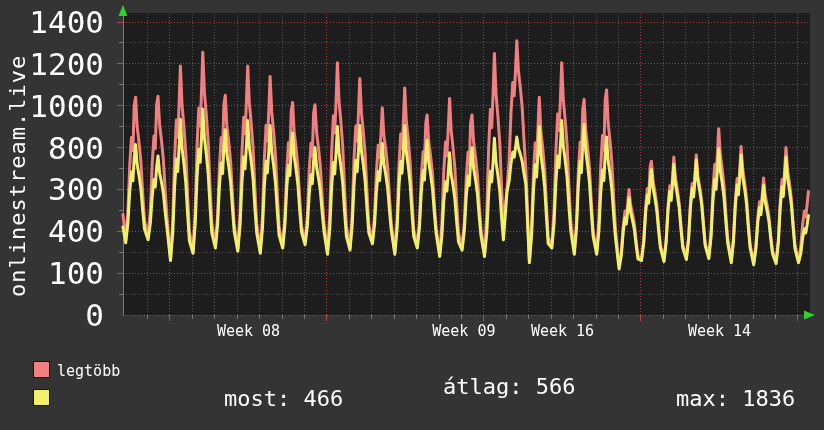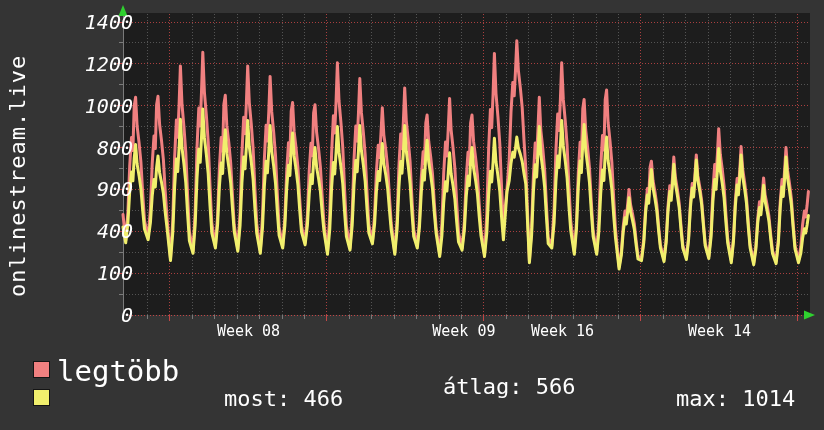--- a/index.html
+++ b/index.html
@@ -9,32 +9,32 @@
   }
   .stage *{box-sizing:border-box;}
   #chart-svg{position:absolute;left:0;top:0;}
   .vtitle{
     position:absolute;left:2px;top:48px;width:30px;height:256px;
     writing-mode:vertical-rl;transform:rotate(180deg);
     font-size:22px;letter-spacing:1px;white-space:nowrap;
     display:flex;align-items:center;justify-content:center;
   }
   .ylab{
-    position:absolute;left:53px;width:80px;text-align:right;
-    font-size:20px;line-height:24px;height:24px;font-style:italic;
+    position:absolute;left:24px;width:80px;text-align:right;
+    font-size:31px;line-height:24px;height:24px;
   }
   .xlab{
     position:absolute;top:319px;width:180px;text-align:center;
     font-size:15px;line-height:24px;height:24px;
   }
   .swatch{
     position:absolute;left:33px;width:17px;height:17px;border:1px solid #141414;
   }
   .legtext{
-    position:absolute;left:57px;font-size:29px;line-height:22px;white-space:pre;
+    position:absolute;left:57px;font-size:15px;line-height:22px;white-space:pre;
   }
   .stat{
     position:absolute;font-size:22px;line-height:22px;white-space:pre;
   }
 </style>
 </head>
 <body>
 
 <div class="stage">
 
@@ -135,34 +135,34 @@
       <polyline points="123.0,214.5 125.7,240.7 127.9,212.0 129.7,166.2 131.5,137.5 132.9,150.4 134.2,105.9 135.6,97.3 137.1,126.0 139.1,143.2 140.9,161.9 142.7,193.4 144.5,220.6 148.1,237.6 150.4,209.3 152.2,164.1 154.0,135.9 155.3,148.6 156.6,104.8 158.0,96.3 159.6,124.5 161.6,141.5 163.4,159.9 165.2,190.9 167.0,217.8 170.5,258.5 172.8,220.0 174.6,158.4 176.4,119.9 177.7,137.2 179.1,104.5 180.4,65.9 182.0,104.5 184.0,127.6 185.8,152.6 187.6,195.0 189.4,231.5 193.0,251.2 195.2,211.4 197.0,147.8 198.8,108.0 200.2,125.9 201.5,92.1 202.8,52.3 204.4,92.1 206.4,116.0 208.2,141.8 210.0,185.6 211.8,223.3 215.4,245.9 217.6,215.8 219.4,167.6 221.2,137.4 222.6,151.0 223.9,104.3 225.3,95.3 226.8,125.4 228.9,143.5 230.7,163.1 232.5,196.2 234.2,224.8 237.8,249.1 240.1,212.4 241.9,153.8 243.7,117.2 245.0,133.7 246.4,102.6 247.7,65.9 249.3,102.6 251.3,124.5 253.1,148.4 254.9,188.6 256.7,223.4 260.3,251.2 262.5,216.2 264.3,160.3 266.1,125.3 267.4,141.1 268.8,111.4 270.1,76.4 271.7,111.4 273.7,132.3 275.5,155.1 277.3,193.5 279.1,226.7 282.7,245.9 284.9,217.3 286.7,171.4 288.5,142.7 289.9,155.6 291.2,111.2 292.6,102.6 294.1,131.2 296.1,148.5 297.9,167.1 299.7,198.6 301.5,225.9 305.1,242.8 307.4,215.2 309.2,171.0 311.0,143.3 312.3,155.8 313.6,113.0 315.0,104.7 316.6,132.3 318.6,148.9 320.4,166.8 322.2,197.2 324.0,223.5 327.5,252.2 329.8,214.3 331.6,153.7 333.4,115.8 334.7,132.9 336.1,100.7 337.4,62.8 339.0,100.7 341.0,123.4 342.8,148.0 344.6,189.7 346.4,225.7 350.0,248.0 352.2,214.1 354.0,159.9 355.8,126.0 357.2,141.2 358.5,112.4 359.8,78.5 361.4,112.4 363.4,132.8 365.2,154.8 367.0,192.1 368.8,224.3 372.4,241.8 374.6,215.0 376.4,172.1 378.2,145.3 379.6,157.4 380.9,134.6 382.3,107.8 383.8,134.6 385.9,150.7 387.7,168.1 389.5,197.5 391.2,223.0 394.8,252.2 397.1,219.4 398.9,166.8 400.7,133.9 402.0,148.7 403.4,120.8 404.7,87.9 406.3,120.8 408.3,140.5 410.1,161.9 411.9,198.0 413.7,229.2 417.3,245.9 419.5,219.8 421.3,177.9 423.1,151.8 424.4,163.5 425.8,123.0 427.1,115.1 428.7,141.3 430.7,157.0 432.5,174.0 434.3,202.8 436.1,227.6 439.7,254.3 441.9,223.1 443.7,173.2 445.5,142.0 446.9,156.1 448.2,129.6 449.6,98.4 451.1,129.6 453.1,148.3 454.9,168.6 456.7,202.9 458.5,232.5 462.1,248.0 464.4,221.4 466.2,178.9 468.0,152.3 469.3,164.3 470.6,123.1 472.0,115.1 473.6,141.7 475.6,157.7 477.4,174.9 479.2,204.2 481.0,229.4 484.5,254.3 486.8,214.1 488.6,149.8 490.4,109.6 491.7,127.7 493.1,93.6 494.4,53.4 496.0,93.6 498.0,117.7 499.8,143.8 501.6,188.0 503.4,226.2 507.0,189.4 509.2,159.7 511.0,112.2 512.8,82.4 514.2,95.8 515.5,70.6 516.8,40.8 518.4,70.6 520.4,88.4 522.2,107.7 524.0,140.4 525.8,168.6 529.4,260.6 531.6,227.9 533.4,175.7 535.2,143.1 536.6,157.7 537.9,130.0 539.3,97.3 540.8,130.0 542.9,149.6 544.7,170.8 546.5,206.7 548.2,237.7 551.8,245.9 554.1,209.3 555.9,150.7 557.7,114.1 559.0,130.6 560.4,99.4 561.7,62.8 563.3,99.4 565.3,121.4 567.1,145.2 568.9,185.5 570.7,220.3 574.3,252.2 576.5,221.7 578.3,172.8 580.1,142.2 581.4,156.0 582.8,108.6 584.1,99.4 585.7,130.0 587.7,148.3 589.5,168.2 591.3,201.8 593.1,230.8 596.7,252.2 598.9,219.8 600.7,167.9 602.5,135.4 603.9,150.0 605.2,99.7 606.6,90.0 608.1,122.5 610.1,141.9 611.9,163.0 613.7,198.7 615.5,229.5 619.1,266.9 621.4,251.4 623.2,226.6 625.0,211.1 626.3,218.1 627.6,204.9 629.0,189.4 630.6,204.9 632.6,214.2 634.4,224.3 636.2,241.3 638.0,256.0 641.5,258.5 643.8,239.0 645.6,207.9 647.4,188.4 648.7,197.2 650.1,167.0 651.4,161.2 653.0,180.6 655.0,192.3 656.8,205.0 658.6,226.4 660.4,244.9 664.0,259.5 666.2,239.0 668.0,206.2 669.8,185.7 671.2,194.9 672.5,177.5 673.8,157.0 675.4,177.5 677.4,189.8 679.2,203.1 681.0,225.7 682.8,245.2 686.4,257.4 688.6,236.9 690.4,204.1 692.2,183.6 693.6,192.8 694.9,175.4 696.3,154.9 697.8,175.4 699.9,187.7 701.7,201.0 703.5,223.6 705.2,243.1 708.8,256.4 711.1,230.9 712.9,190.0 714.7,164.5 716.0,176.0 717.4,154.3 718.7,128.7 720.3,154.3 722.3,169.6 724.1,186.2 725.9,214.3 727.7,238.5 731.3,260.6 733.5,237.8 735.3,201.3 737.1,178.5 738.4,188.7 739.8,169.3 741.1,146.5 742.7,169.3 744.7,183.0 746.5,197.9 748.3,222.9 750.1,244.6 753.7,262.7 755.9,245.7 757.7,218.6 759.5,201.7 760.9,209.3 762.2,194.9 763.6,177.9 765.1,194.9 767.1,205.0 768.9,216.1 770.7,234.7 772.5,250.8 776.1,261.6 778.4,238.8 780.2,202.3 782.0,179.5 783.3,189.8 784.6,170.4 786.0,147.6 787.6,170.4 789.6,184.1 791.4,198.9 793.2,224.0 795.0,245.7 798.5,260.6 800.8,246.8 802.6,224.7 804.4,210.9 805.7,217.1 807.1,205.3 808.4,191.5" fill="none" stroke="#f08080" stroke-width="3" stroke-linejoin="round" stroke-linecap="round"></polyline>
       <polyline points="123.0,227.1 125.7,242.8 127.9,223.1 129.7,191.6 131.5,172.0 132.9,180.8 134.2,158.2 135.6,144.4 137.1,164.1 139.1,175.9 140.9,188.7 142.7,210.3 144.5,229.0 148.1,239.7 150.4,222.9 152.2,196.1 154.0,179.4 155.3,186.9 156.6,167.7 158.0,155.9 159.6,172.7 161.6,182.7 163.4,193.6 165.2,212.0 167.0,227.9 170.5,260.6 172.8,232.3 174.6,187.1 176.4,158.9 177.7,171.6 179.1,147.6 180.4,119.3 182.0,147.6 184.0,164.5 185.8,182.9 187.6,214.0 189.4,240.8 193.0,253.3 195.2,224.4 197.0,178.2 198.8,149.3 200.2,162.3 201.5,137.7 202.8,108.9 204.4,137.7 206.4,155.1 208.2,173.8 210.0,205.6 211.8,233.0 215.4,248.0 217.6,224.4 219.4,186.5 221.2,162.9 222.6,173.5 223.9,146.3 225.3,129.8 226.8,153.4 228.9,167.6 230.7,183.0 232.5,209.0 234.2,231.5 237.8,251.2 240.1,225.0 241.9,183.2 243.7,157.0 245.0,168.8 246.4,146.5 247.7,120.4 249.3,146.5 251.3,162.2 253.1,179.2 254.9,208.0 256.7,232.9 260.3,253.3 262.5,227.7 264.3,186.9 266.1,161.3 267.4,172.8 268.8,151.1 270.1,125.6 271.7,151.1 273.7,166.4 275.5,183.0 277.3,211.1 279.1,235.4 282.7,248.0 284.9,225.0 286.7,188.2 288.5,165.2 289.9,175.5 291.2,149.0 292.6,132.9 294.1,155.9 296.1,169.8 297.9,184.7 299.7,210.0 301.5,231.9 305.1,244.9 307.4,225.4 309.2,194.3 311.0,174.8 312.3,183.6 313.6,161.2 315.0,147.6 316.6,167.0 318.6,178.7 320.4,191.4 322.2,212.8 324.0,231.3 327.5,254.3 329.8,228.8 331.6,187.9 333.4,162.4 334.7,173.9 336.1,152.2 337.4,126.6 339.0,152.2 341.0,167.5 342.8,184.1 344.6,212.2 346.4,236.4 350.0,250.1 352.2,225.2 354.0,185.4 355.8,160.5 357.2,171.7 358.5,150.5 359.8,125.6 361.4,150.5 363.4,165.4 365.2,181.6 367.0,209.0 368.8,232.7 372.4,243.8 374.6,223.8 376.4,191.6 378.2,171.5 379.6,180.6 380.9,163.5 382.3,143.4 383.8,163.5 385.9,175.5 387.7,188.6 389.5,210.7 391.2,229.8 394.8,254.3 397.1,228.6 398.9,187.4 400.7,161.6 402.0,173.2 403.4,151.3 404.7,125.6 406.3,151.3 408.3,166.8 410.1,183.5 411.9,211.8 413.7,236.3 417.3,248.0 419.5,226.5 421.3,192.0 423.1,170.4 424.4,180.1 425.8,155.3 427.1,140.2 428.7,161.8 430.7,174.7 432.5,188.7 434.3,212.5 436.1,232.9 439.7,256.4 441.9,235.7 443.7,202.5 445.5,181.8 446.9,191.1 448.2,173.5 449.6,152.8 451.1,173.5 453.1,186.0 454.9,199.4 456.7,222.2 458.5,241.9 462.1,250.1 464.4,229.6 466.2,196.8 468.0,176.3 469.3,185.5 470.6,161.9 472.0,147.6 473.6,168.1 475.6,180.4 477.4,193.7 479.2,216.3 481.0,235.8 484.5,256.4 486.8,232.8 488.6,194.9 490.4,171.3 491.7,181.9 493.1,161.8 494.4,138.2 496.0,161.8 498.0,176.0 499.8,191.4 501.6,217.4 503.4,239.8 507.0,191.5 509.2,180.6 511.0,163.2 512.8,152.3 514.2,157.2 515.5,148.0 516.8,137.1 518.4,148.0 520.4,154.5 522.2,161.6 524.0,173.6 525.8,183.9 529.4,262.7 531.6,235.5 533.4,191.9 535.2,164.7 536.6,177.0 537.9,153.8 539.3,126.6 540.8,153.8 542.9,170.2 544.7,187.9 546.5,217.8 548.2,243.6 551.8,248.0 554.1,222.5 555.9,181.6 557.7,156.1 559.0,167.6 560.4,145.9 561.7,120.4 563.3,145.9 565.3,161.2 567.1,177.8 568.9,205.9 570.7,230.2 574.3,254.3 576.5,228.4 578.3,186.8 580.1,160.9 581.4,172.6 582.8,142.7 584.1,124.5 585.7,150.5 587.7,166.1 589.5,182.9 591.3,211.5 593.1,236.1 596.7,254.3 598.9,230.9 600.7,193.4 602.5,169.9 603.9,180.5 605.2,153.5 606.6,137.1 608.1,160.5 610.1,174.6 611.9,189.8 613.7,215.6 615.5,237.9 619.1,269.0 621.4,254.7 623.2,232.0 625.0,217.7 626.3,224.1 627.6,212.0 629.0,197.8 630.6,212.0 632.6,220.6 634.4,229.8 636.2,245.5 638.0,259.0 641.5,260.6 643.8,242.4 645.6,213.2 647.4,195.0 648.7,203.2 650.1,182.3 651.4,169.5 653.0,187.8 655.0,198.7 656.8,210.5 658.6,230.5 660.4,247.8 664.0,261.6 666.2,242.2 668.0,211.0 669.8,191.6 671.2,200.3 672.5,183.8 673.8,164.3 675.4,183.8 677.4,195.5 679.2,208.1 681.0,229.5 682.8,248.0 686.4,259.5 688.6,239.7 690.4,207.8 692.2,188.0 693.6,196.9 694.9,180.0 696.3,160.1 697.8,180.0 699.9,191.9 701.7,204.9 703.5,226.7 705.2,245.6 708.8,258.5 711.1,236.5 712.9,201.4 714.7,179.4 716.0,189.3 717.4,170.6 718.7,148.6 720.3,170.6 722.3,183.8 724.1,198.1 725.9,222.2 727.7,243.1 731.3,262.7 733.5,241.1 735.3,206.6 737.1,185.1 738.4,194.8 739.8,176.5 741.1,154.9 742.7,176.5 744.7,189.4 746.5,203.4 748.3,227.1 750.1,247.6 753.7,264.8 755.9,248.9 757.7,223.4 759.5,207.5 760.9,214.7 762.2,201.1 763.6,185.2 765.1,201.1 767.1,210.7 768.9,221.0 770.7,238.5 772.5,253.6 776.1,263.7 778.4,242.4 780.2,208.2 782.0,186.9 783.3,196.5 784.6,178.3 786.0,157.0 787.6,178.3 789.6,191.1 791.4,205.0 793.2,228.5 795.0,248.8 798.5,262.7 800.8,253.3 802.6,238.2 804.4,228.8 805.7,233.0 807.1,225.0 808.4,215.6" fill="none" stroke="#f1ef6d" stroke-width="3" stroke-linejoin="round" stroke-linecap="round"></polyline>
     </svg>
 
   <div class="vtitle">onlinestream.live</div>
 
   <div id="y-labels">
       <div class="ylab" style="top: 303px;">0</div>
       <div class="ylab" style="top: 261.143px;">100</div>
       <div class="ylab" style="top: 219.286px;">400</div>
-      <div class="ylab" style="top: 177.429px;">900</div>
+      <div class="ylab" style="top: 177.429px;">300</div>
       <div class="ylab" style="top: 135.571px;">800</div>
       <div class="ylab" style="top: 93.7143px;">1000</div>
       <div class="ylab" style="top: 51.8571px;">1200</div>
       <div class="ylab" style="top: 10px;">1400</div>
     </div>
   <div id="x-labels">
       <div class="xlab" style="left: 158.488px;">Week 08</div>
       <div class="xlab" style="left: 315.488px; text-align: right;">Week 09</div>
       <div class="xlab" style="left: 472.488px;">Week 16</div>
       <div class="xlab" style="left: 629.488px;">Week 14</div>
     </div>
 
   <div class="swatch" style="top: 361px; background: rgb(240, 128, 128);"></div>
   <div class="legtext" style="top:360px;">legtöbb</div>
 
   <div class="swatch" style="top: 389px; background: rgb(241, 239, 109);"></div>
 
   <div class="stat" style="left:224px;top:388px;">most: 466</div>
   <div class="stat" style="left:443px;top:376px;">átlag: 566</div>
-  <div class="stat" style="left:676px;top:388px;">max: 1014</div>
+  <div class="stat" style="left:676px;top:388px;">max: 1836</div>
 </div>
 
 </body></html>

